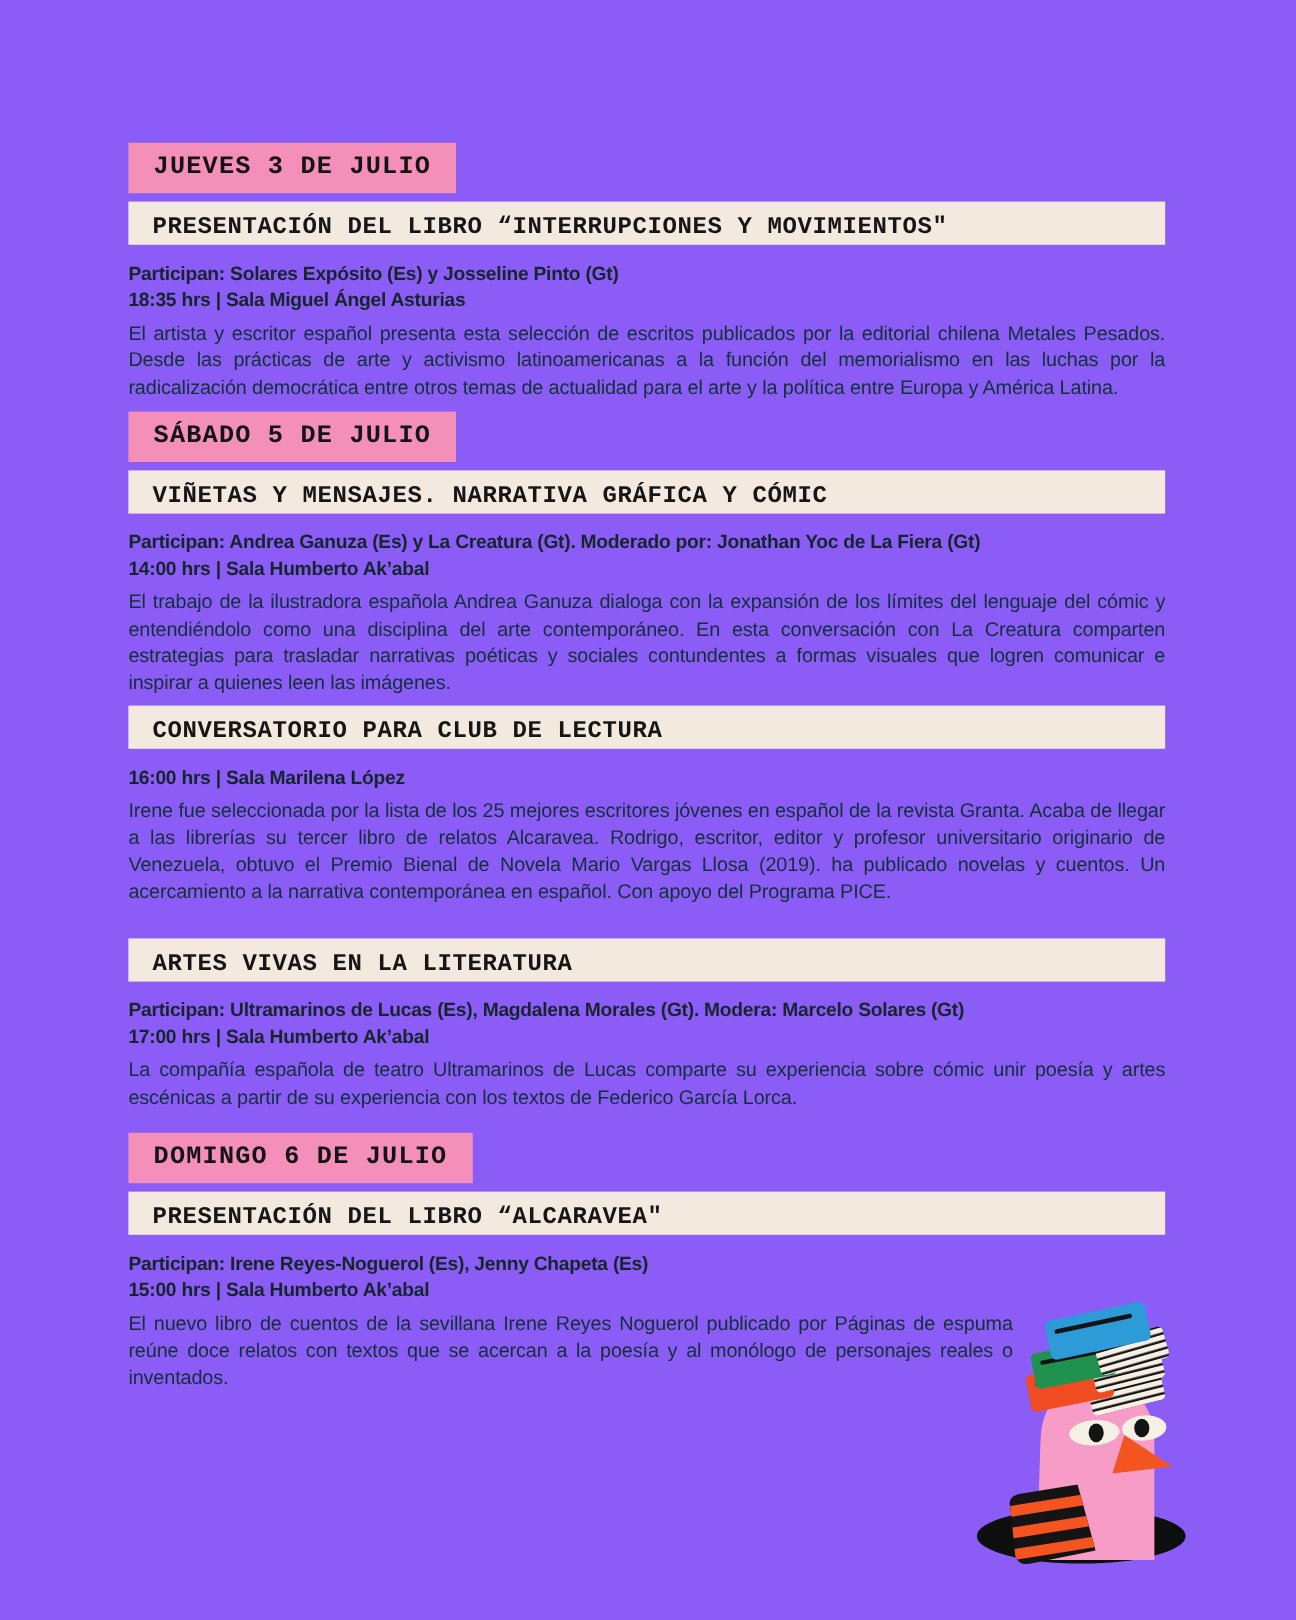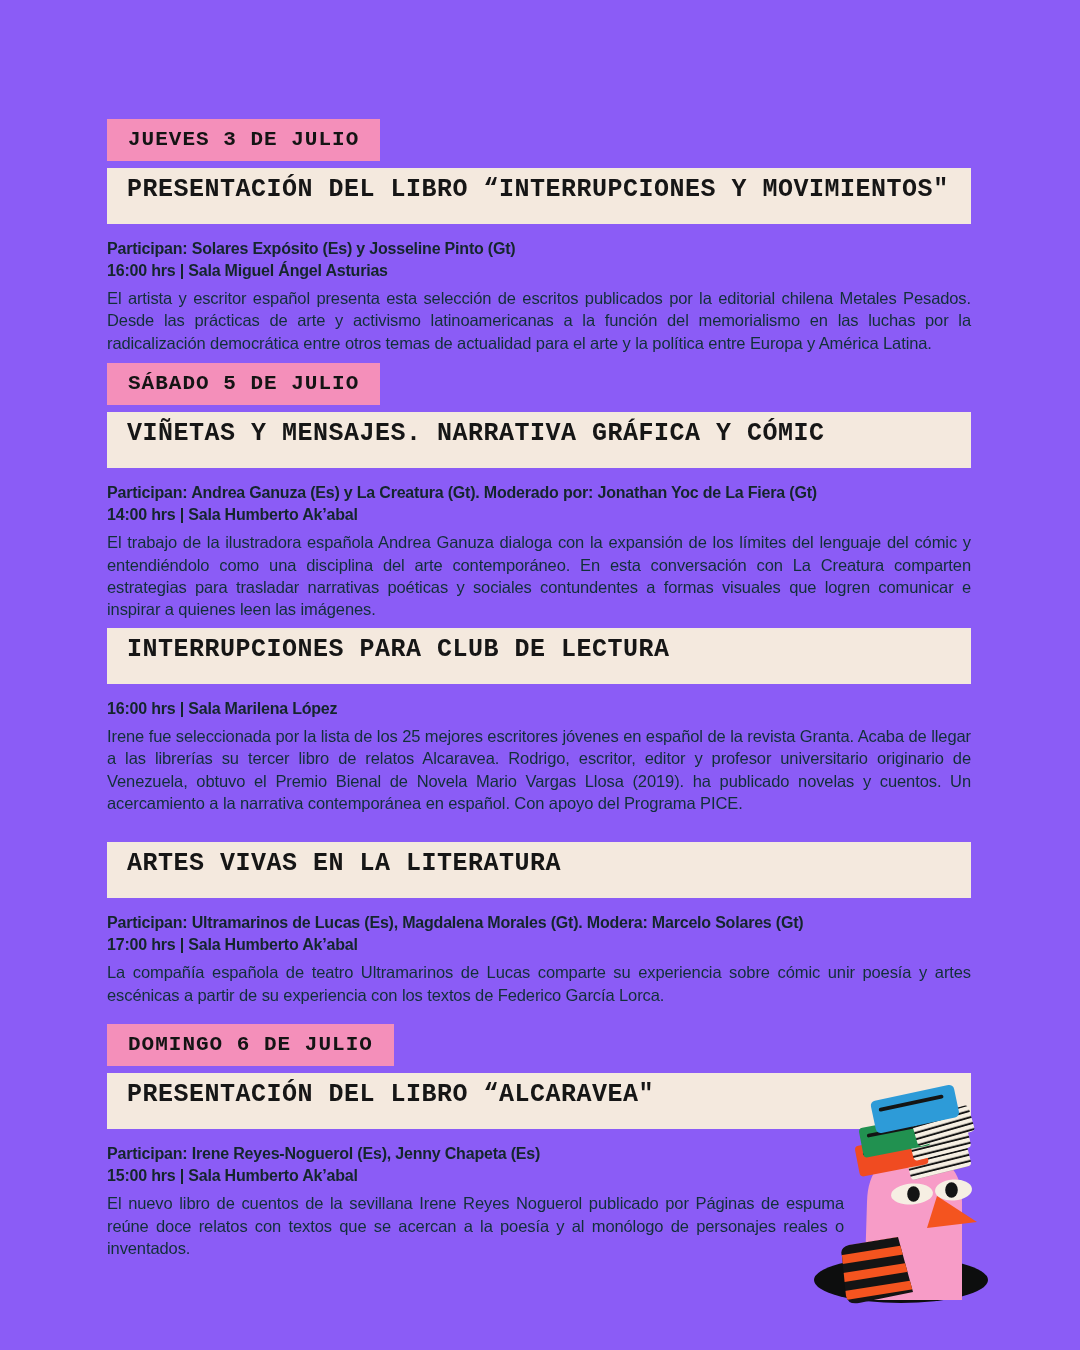--- a/index.html
+++ b/index.html
@@ -27,27 +27,27 @@
     font-size:21px;
     letter-spacing:1px;
     margin:0 0 7px 0;
     white-space:nowrap;
   }
   .event{margin:0 0 9px 0;}
   .event.gap-7{margin-bottom:7px;}
   .event.gap-28{margin-bottom:28px;}
   .event.gap-18{margin-bottom:18px;}
   .title-bar{
-    height:56px;line-height:44px;
+    height:36px;line-height:44px;
     padding:0 10px 0 20px;
     background:#F4E9DE;
     color:#161616;
     font-family:"Liberation Mono","DejaVu Sans Mono",monospace;
     font-weight:700;
-    font-size:25px;
+    font-size:20px;
     letter-spacing:0.5px;
     white-space:nowrap;
     overflow:hidden;
     margin:0 0 14px 0;
   }
   .meta{margin:0 0 5px 0;}
   .meta .line{
     font-weight:700;
     font-size:16px;
     line-height:22px;
@@ -74,38 +74,38 @@
 
 <div class="poster">
   <div class="content">
 
     <div class="day-badge">JUEVES 3 DE JULIO</div>
 
     <section class="event">
       <div class="title-bar">PRESENTACIÓN DEL LIBRO “INTERRUPCIONES Y MOVIMIENTOS"</div>
       <div class="meta">
         <div class="line">Participan: Solares Expósito (Es) y Josseline Pinto (Gt)</div>
-        <div class="line">16:00 hrs | Sala Miguel Ángel Asturias</div>
+        <div class="line">18:35 hrs | Sala Miguel Ángel Asturias</div>
       </div>
       <p class="desc">El artista y escritor español presenta esta selección de escritos publicados por la editorial chilena Metales Pesados. Desde las prácticas de arte y activismo latinoamericanas a la función del memorialismo en las luchas por la radicalización democrática entre otros temas de actualidad para el arte y la política entre Europa y América Latina.</p>
     </section>
 
     <div class="day-badge">SÁBADO 5 DE JULIO</div>
 
     <section class="event gap-7">
       <div class="title-bar">VIÑETAS Y MENSAJES. NARRATIVA GRÁFICA Y CÓMIC</div>
       <div class="meta">
         <div class="line">Participan: Andrea Ganuza (Es) y La Creatura (Gt). Moderado por: Jonathan Yoc de La Fiera (Gt)</div>
         <div class="line">14:00 hrs | Sala Humberto Ak’abal</div>
       </div>
       <p class="desc">El trabajo de la ilustradora española Andrea Ganuza dialoga con la expansión de los límites del lenguaje del cómic y entendiéndolo como una disciplina del arte contemporáneo. En esta conversación con La Creatura comparten estrategias para trasladar narrativas poéticas y sociales contundentes a formas visuales que logren comunicar e inspirar a quienes leen las imágenes.</p>
     </section>
 
     <section class="event gap-28">
-      <div class="title-bar">INTERRUPCIONES PARA CLUB DE LECTURA</div>
+      <div class="title-bar">CONVERSATORIO PARA CLUB DE LECTURA</div>
       <div class="meta">
         <div class="line">16:00 hrs | Sala Marilena López</div>
       </div>
       <p class="desc">Irene fue seleccionada por la lista de los 25 mejores escritores jóvenes en español de la revista Granta. Acaba de llegar a las librerías su tercer libro de relatos Alcaravea. Rodrigo, escritor, editor y profesor universitario originario de Venezuela, obtuvo el Premio Bienal de Novela Mario Vargas Llosa (2019). ha publicado novelas y cuentos. Un acercamiento a la narrativa contemporánea en español. Con apoyo del Programa PICE.</p>
     </section>
 
     <section class="event gap-18">
       <div class="title-bar">ARTES VIVAS EN LA LITERATURA</div>
       <div class="meta">
         <div class="line">Participan: Ultramarinos de Lucas (Es), Magdalena Morales (Gt). Modera: Marcelo Solares (Gt)</div>

